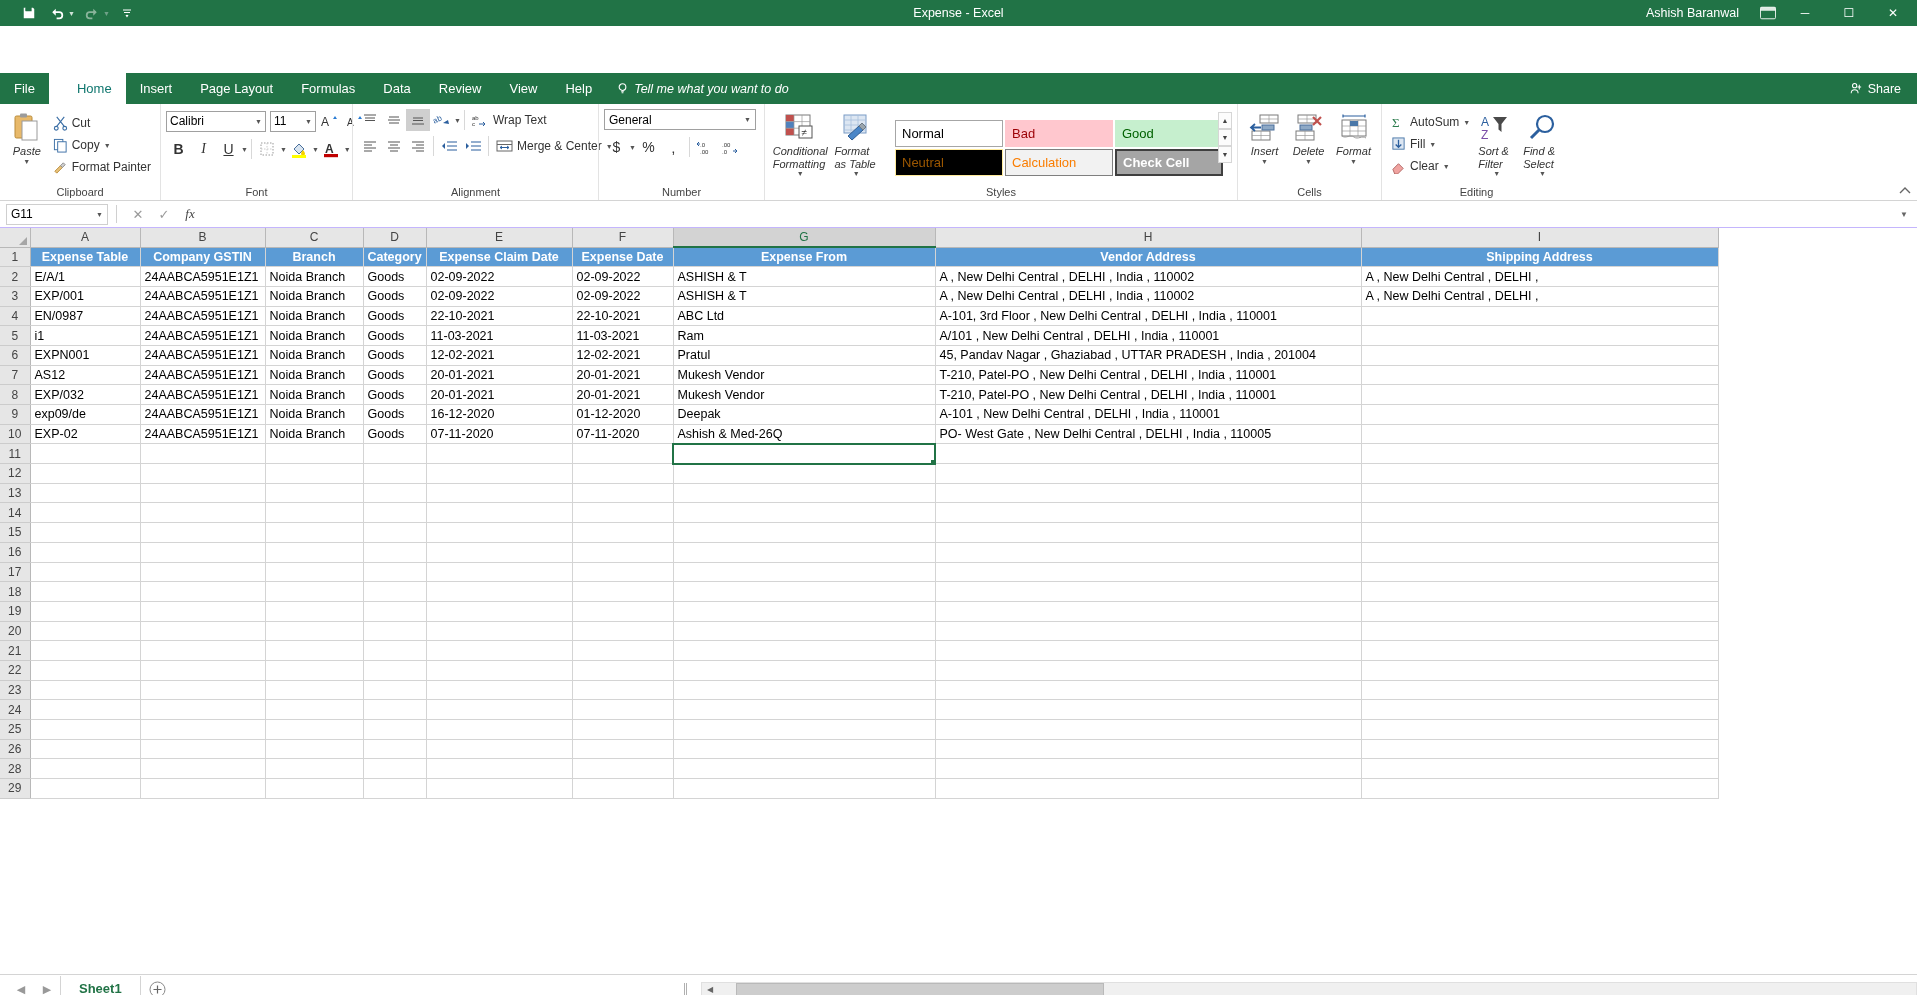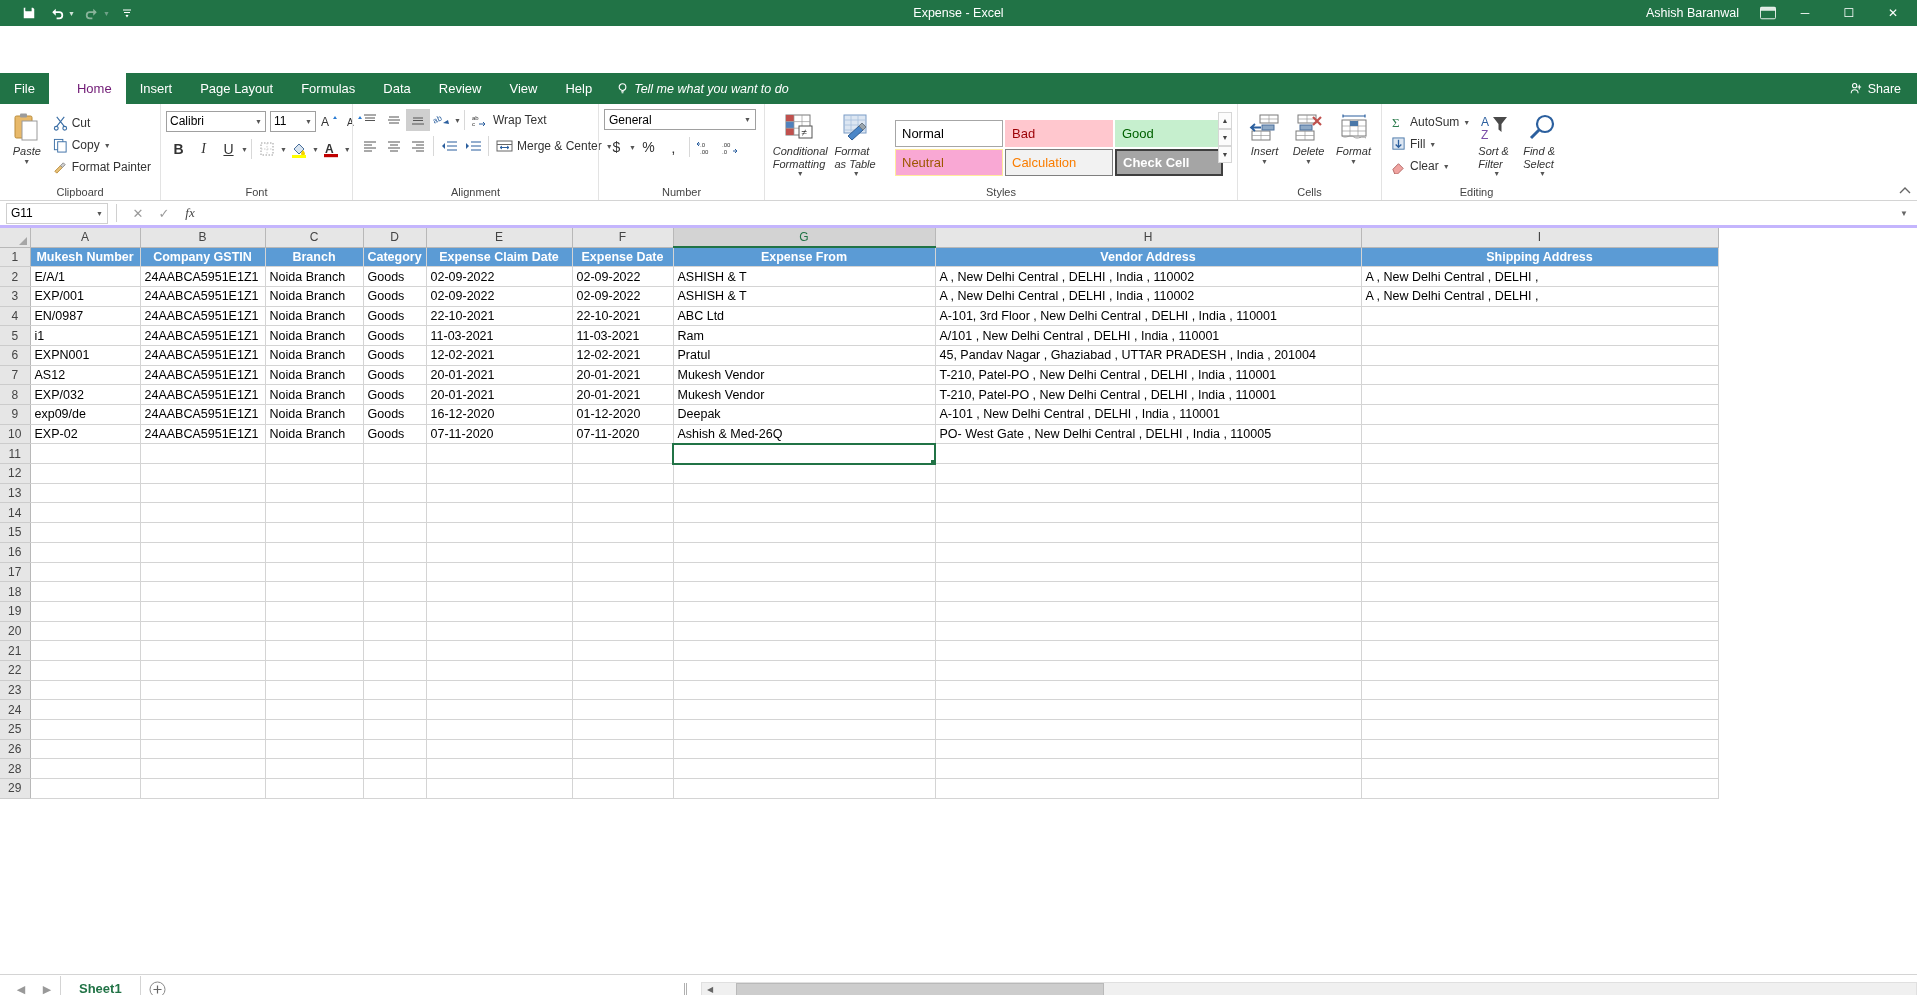--- a/index.html
+++ b/index.html
@@ -40,21 +40,21 @@
 
   
   .tabs {
     height: 31px; background: #217346; display: flex;
     align-items: stretch; position: relative; margin-top: 47px;
   }
   .tab {
     padding: 0 14px; display: flex; align-items: center;
     font-size: 13px; color: #fff; cursor: default;
   }
-  .tab.active { background: #fff; color: #701a75; font-weight: normal; padding-left: 28px; }
+  .tab.active { background: #fff; color: #0f766e; font-weight: normal; padding-left: 28px; }
   .tellme {
     display: flex; align-items: center; gap: 5px;
     padding: 0 10px; font-size: 12.5px; color: #fff; font-style: italic;
   }
   .share-btn {
     margin-left: auto; display: flex; align-items: center; gap: 5px;
     padding: 0 16px; font-size: 12.5px; color: #fff;
   }
 
   
@@ -131,21 +131,21 @@
   }
 
   
   .ribbon-collapse {
     position: absolute; right: 6px; bottom: 4px; font-size: 11px; color: #666;
   }
 
   
   .formulabar {
     height: 27px; display: flex; align-items: center; background: #fff;
-    border-bottom: 3px solid #c4b5fd; padding: 0 2px;
+    border-bottom: 1px solid #c4b5fd; padding: 0 2px;
   }
   .namebox {
     width: 102px; height: 21px; border: 1px solid #cfcfcf; background: #fff;
     display: flex; align-items: center; justify-content: space-between;
     padding: 0 4px; font-size: 12px; margin-left: 4px;
   }
   .fb-sep { width: 1px; height: 18px; background: #d0d0d0; margin: 0 8px; }
   .fb-btn { width: 26px; display: flex; align-items: center; justify-content: center;
             font-size: 13px; color: #9a9a9a; }
   .fb-input {
@@ -572,21 +572,21 @@
         <div style="display:grid;grid-template-columns:repeat(3,110px);grid-auto-rows:29px">
           <div class="style-box" style="background:#ffffff;color:#000000;border-color:#a6a6a6">
               <span>Normal</span>
             </div>
           <div class="style-box" style="background:#ffc7ce;color:#9c0006;border-color:#ffc7ce">
               <span>Bad</span>
             </div>
           <div class="style-box" style="background:#c6efce;color:#006100;border-color:#c6efce">
               <span>Good</span>
             </div>
-          <div class="style-box" style="background:#f9a8d4;color:#9c5700;border-color:#ffeb9c">
+          <div class="style-box" style="background:#000000;color:#9c5700;border-color:#ffeb9c">
               <span>Neutral</span>
             </div>
           <div class="style-box" style="background:#f2f2f2;color:#fa7d00;border-color:#7f7f7f">
               <span>Calculation</span>
             </div>
           <div class="style-box" style="background:#a5a5a5;color:#ffffff;border:2px solid #3f3f3f;font-weight:bold">
               <span>Check Cell</span>
             </div>
         </div>
         <div class="gallery-scroll">
@@ -728,21 +728,21 @@
         <th class="colhead" style="width:101px">F</th>
         <th class="colhead sel" style="width:262px">G</th>
         <th class="colhead" style="width:426px">H</th>
         <th class="colhead" style="width:357px">I</th>
       </tr>
     </thead>
     <tbody>
 
       <tr>
         <td class="rowhead">1</td>
-        <td class="hdrcell">Mukesh Number</td>
+        <td class="hdrcell">Expense Table</td>
         <td class="hdrcell">Company GSTIN</td>
         <td class="hdrcell">Branch</td>
         <td class="hdrcell">Category</td>
         <td class="hdrcell">Expense Claim Date</td>
         <td class="hdrcell">Expense Date</td>
         <td class="hdrcell">Expense From</td>
         <td class="hdrcell">Vendor Address</td>
         <td class="hdrcell">Shipping Address</td>
       </tr>
       <tr>

